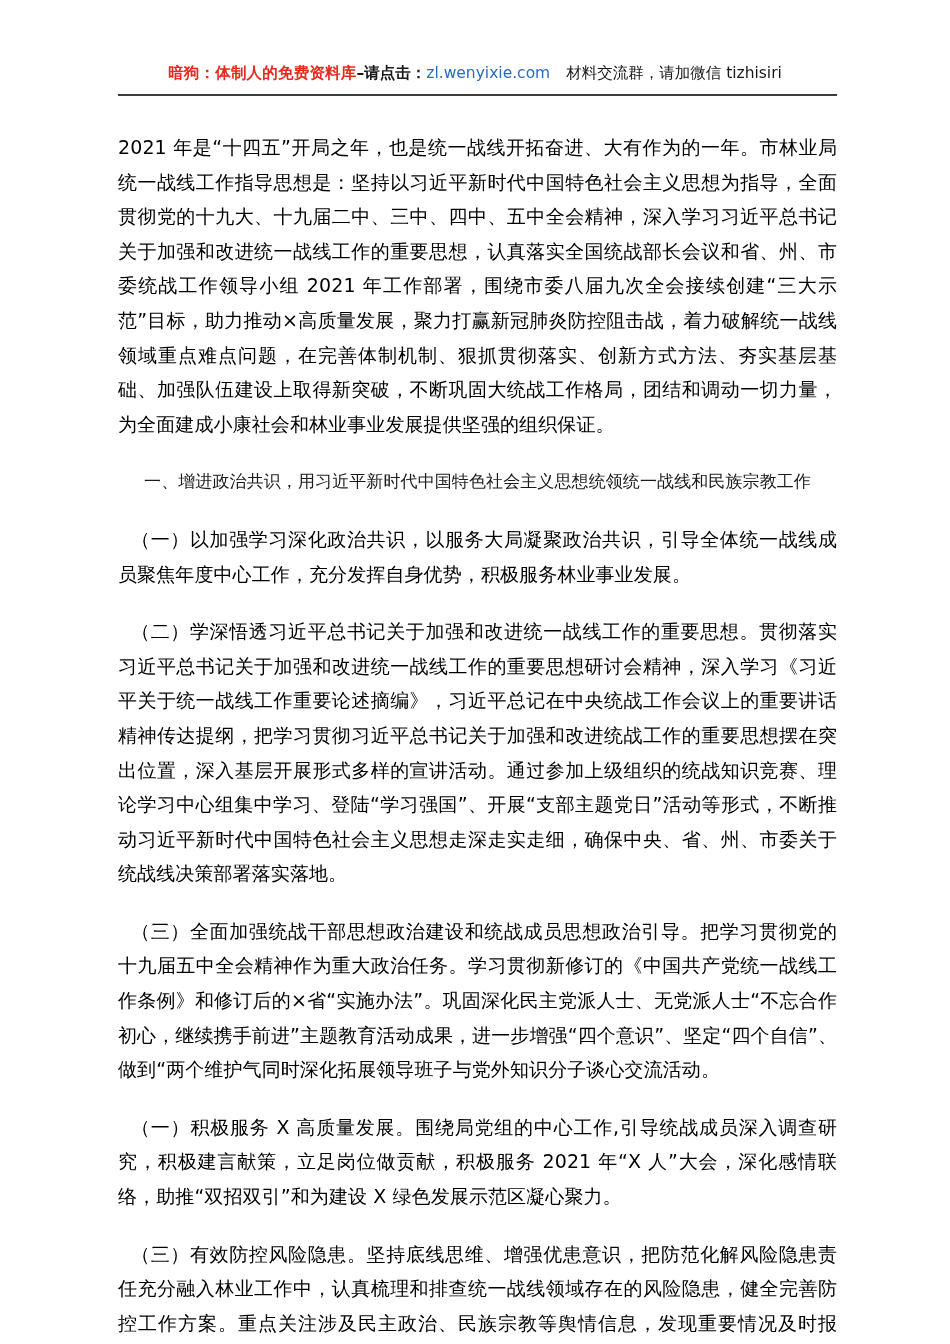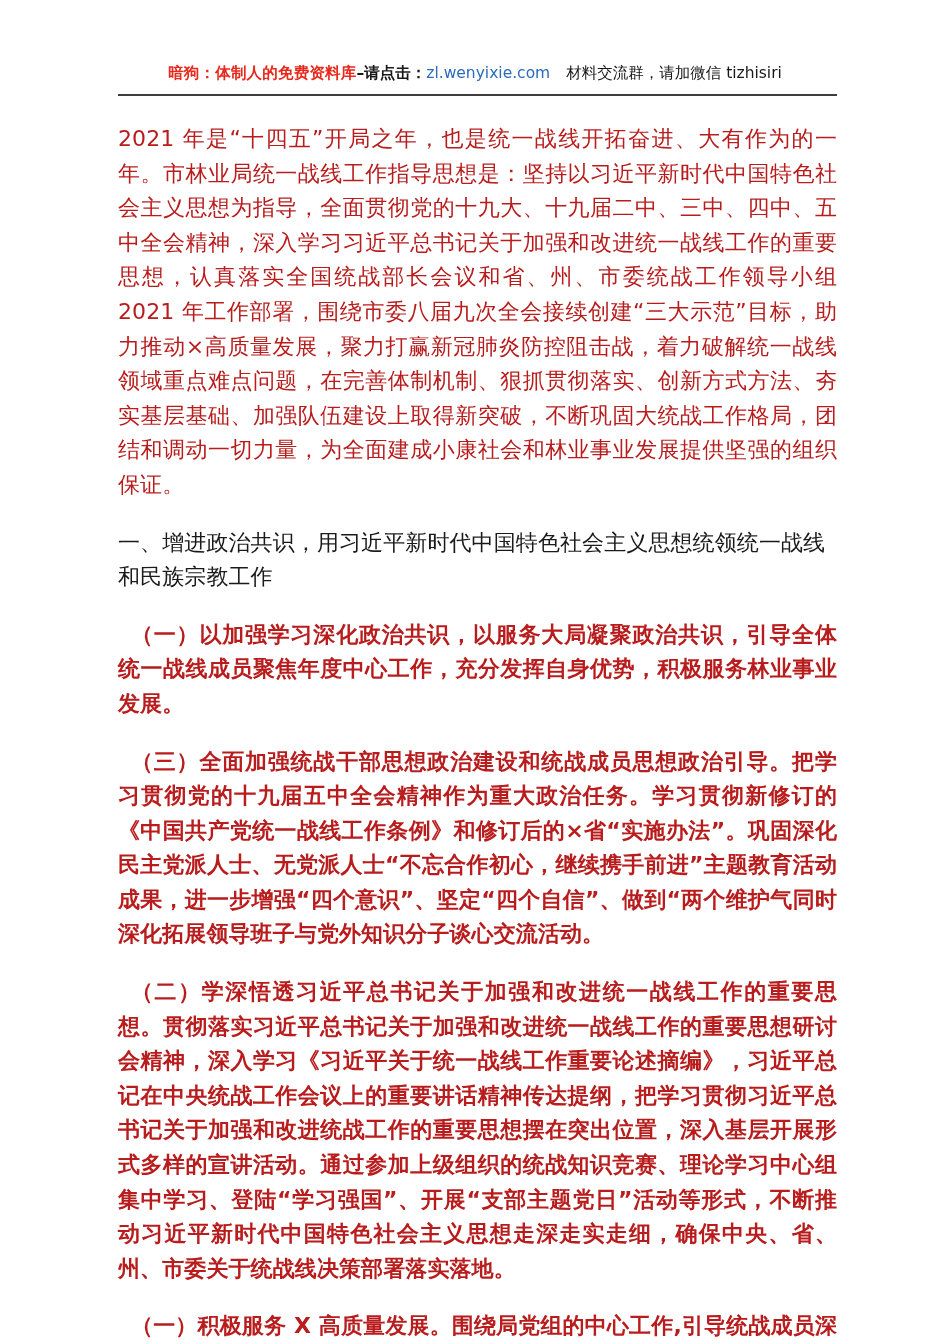--- a/index.html
+++ b/index.html
@@ -65,38 +65,37 @@
   }
 
   
   .content {
     position: absolute;
     left: 118px;
     top: 122px;
     width: 719px;
   }
   p.para {
-    margin: 0 0 23px 0;
-    font-size: 22px;
+    margin: 8px 0 23px 0;
+    font-size: 19px;
     line-height: 34.6px;
     text-align: justify;
     text-justify: inter-ideograph;
     text-indent: 0;
-    color: #b91c1c;
+    color: #000000;
     letter-spacing: 0.1px;
   }
   p.para.indent {
     text-indent: 13px;
-    font-weight: bold;
   }
   p.heading {
     margin: 0 0 23px 0;
-    font-size: 22px;
+    font-size: 17px;
     line-height: 34.6px;
-    text-align: left;
+    text-align: center;
     color: #1a1a1a;
     letter-spacing: 0.1px;
   }
 </style>
 </head>
 <body>
 
 <div class="page">
 
   <div class="header-banner">
@@ -105,23 +104,23 @@
 
   <div class="header-rule"></div>
 
   <div class="content">
     <p class="para">2021 年是“十四五”开局之年，也是统一战线开拓奋进、大有作为的一年。市林业局统一战线工作指导思想是：坚持以习近平新时代中国特色社会主义思想为指导，全面贯彻党的十九大、十九届二中、三中、四中、五中全会精神，深入学习习近平总书记关于加强和改进统一战线工作的重要思想，认真落实全国统战部长会议和省、州、市委统战工作领导小组 2021 年工作部署，围绕市委八届九次全会接续创建“三大示范”目标，助力推动×高质量发展，聚力打赢新冠肺炎防控阻击战，着力破解统一战线领域重点难点问题，在完善体制机制、狠抓贯彻落实、创新方式方法、夯实基层基础、加强队伍建设上取得新突破，不断巩固大统战工作格局，团结和调动一切力量，为全面建成小康社会和林业事业发展提供坚强的组织保证。</p>
 
     <p class="heading">一、增进政治共识，用习近平新时代中国特色社会主义思想统领统一战线和民族宗教工作</p>
 
     <p class="para indent">（一）以加强学习深化政治共识，以服务大局凝聚政治共识，引导全体统一战线成员聚焦年度中心工作，充分发挥自身优势，积极服务林业事业发展。</p>
 
+    <p class="para indent">（二）学深悟透习近平总书记关于加强和改进统一战线工作的重要思想。贯彻落实习近平总书记关于加强和改进统一战线工作的重要思想研讨会精神，深入学习《习近平关于统一战线工作重要论述摘编》，习近平总记在中央统战工作会议上的重要讲话精神传达提纲，把学习贯彻习近平总书记关于加强和改进统战工作的重要思想摆在突出位置，深入基层开展形式多样的宣讲活动。通过参加上级组织的统战知识竞赛、理论学习中心组集中学习、登陆“学习强国”、开展“支部主题党日”活动等形式，不断推动习近平新时代中国特色社会主义思想走深走实走细，确保中央、省、州、市委关于统战线决策部署落实落地。</p>
+
     <p class="para indent">（三）全面加强统战干部思想政治建设和统战成员思想政治引导。把学习贯彻党的十九届五中全会精神作为重大政治任务。学习贯彻新修订的《中国共产党统一战线工作条例》和修订后的×省“实施办法”。巩固深化民主党派人士、无党派人士“不忘合作初心，继续携手前进”主题教育活动成果，进一步增强“四个意识”、坚定“四个自信”、做到“两个维护气同时深化拓展领导班子与党外知识分子谈心交流活动。</p>
-
-    <p class="para indent">（二）学深悟透习近平总书记关于加强和改进统一战线工作的重要思想。贯彻落实习近平总书记关于加强和改进统一战线工作的重要思想研讨会精神，深入学习《习近平关于统一战线工作重要论述摘编》，习近平总记在中央统战工作会议上的重要讲话精神传达提纲，把学习贯彻习近平总书记关于加强和改进统战工作的重要思想摆在突出位置，深入基层开展形式多样的宣讲活动。通过参加上级组织的统战知识竞赛、理论学习中心组集中学习、登陆“学习强国”、开展“支部主题党日”活动等形式，不断推动习近平新时代中国特色社会主义思想走深走实走细，确保中央、省、州、市委关于统战线决策部署落实落地。</p>
 
 
     <p class="para indent">（一）积极服务 X 高质量发展。围绕局党组的中心工作,引导统战成员深入调查研究，积极建言献策，立足岗位做贡献，积极服务 2021 年“X 人”大会，深化感情联络，助推“双招双引”和为建设 X 绿色发展示范区凝心聚力。</p>
 
 
     <p class="para indent">（三）有效防控风险隐患。坚持底线思维、增强优患意识，把防范化解风险隐患责任充分融入林业工作中，认真梳理和排查统一战线领域存在的风险隐患，健全完善防控工作方案。重点关注涉及民主政治、民族宗教等舆情信息，发现重要情况及时报告、妥善处置，坚决守住不发生系统性区域性风险的底线。</p>
 
   </div>
 
 </div>

